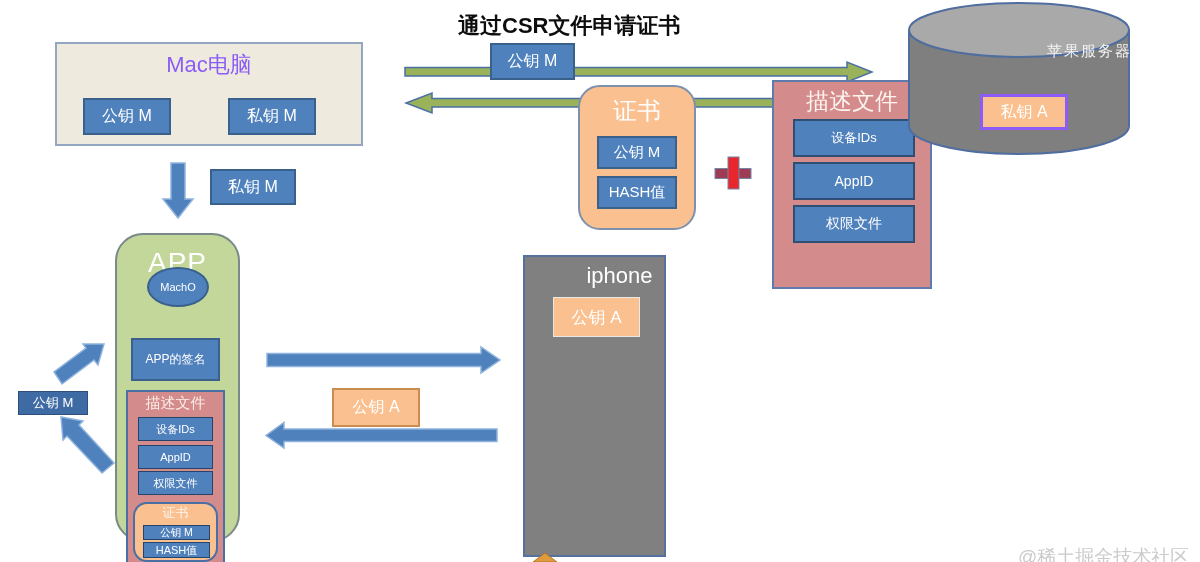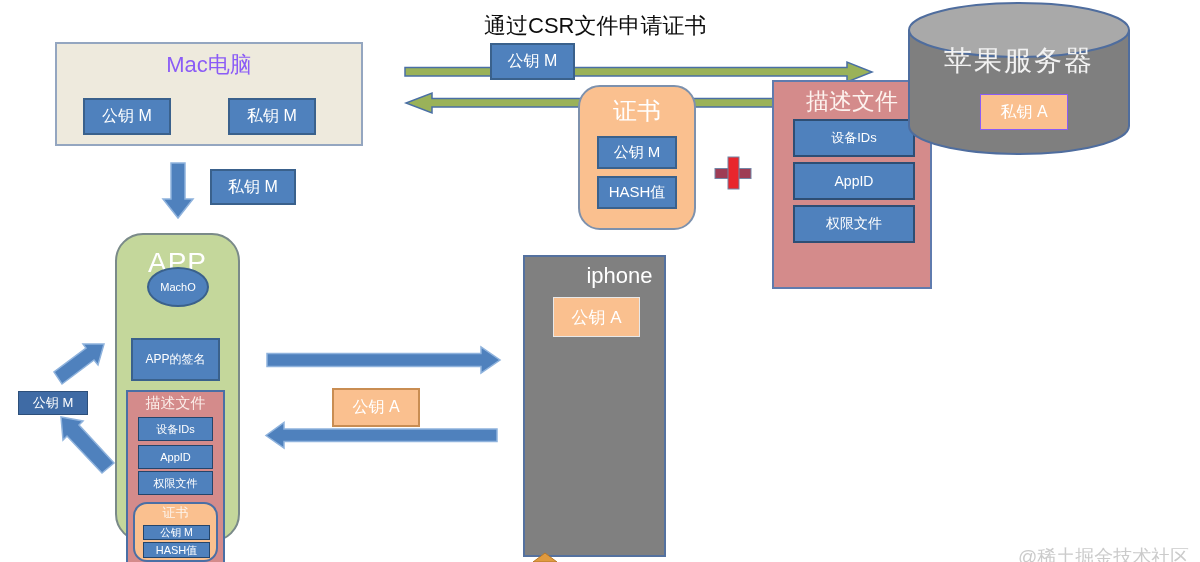--- a/index.html
+++ b/index.html
@@ -12,34 +12,34 @@
 
   .bluebox { position:absolute; display:flex; align-items:center; justify-content:center;
              background:#4f81bd; border:2px solid #3a618c; color:#fff; z-index:2; }
   .orangebox { position:absolute; display:flex; align-items:center; justify-content:center;
                background:#fac08f; color:#fff; z-index:2; }
 
   .mac-box { left:55px; top:42px; width:308px; height:104px; background:#eeeadd;
              border:2px solid #94a6c0; }
   .mac-title { position:absolute; top:6px; width:100%; text-align:center; font-size:22px; color:#8b5cf6; }
 
-  .csr-label { left:484px; top:11px; font-size:22px; color:#0d0d0d; font-weight:400; white-space:nowrap; }
+  .csr-label { left:458px; top:11px; font-size:22px; color:#0d0d0d; font-weight:700; white-space:nowrap; }
 
   .cert-panel { left:578px; top:85px; width:118px; height:145px; background:#fac08f;
                 border:2px solid #7d91ad; border-radius:22px; }
   .cert-title { position:absolute; top:8px; width:100%; text-align:center; font-size:24px; color:#fff; }
 
   .profile-panel { left:772px; top:80px; width:160px; height:209px; background:#d48b8b;
                    border:2px solid #5f7bae; }
   .profile-title { position:absolute; top:4px; width:100%; text-align:center; font-size:23px; color:#fdf3ef; }
   .profile-item { background:#4f81bd; border:2px solid #2e4e74; color:#fff; position:absolute;
                   display:flex; align-items:center; justify-content:center; }
 
   .server-wrap { left:906px; top:0px; width:226px; height:158px; }
-  .server-title { position:absolute; top:42px; width:100%; text-align:center; font-size:28px; color:#f2f2f2; letter-spacing:2px; }
+  .server-title { position:absolute; top:42px; width:100%; text-align:right; font-size:15px; color:#f2f2f2; letter-spacing:2px; }
 
   .app-panel { left:115px; top:233px; width:125px; height:309px; background:#c4d79b;
                border:2px solid #7a8a89; border-radius:28px; }
   .app-title { position:absolute; top:12px; width:100%; text-align:center; font-size:28px; color:#fff; letter-spacing:1px; }
   .macho { left:30px; top:32px; width:62px; height:40px; border-radius:50%; font-size:11px; }
   .app-sign { left:14px; top:103px; width:89px; height:43px; font-size:12px; }
 
   .app-profile { position:absolute; left:9px; top:155px; width:99px; height:174px; background:#d48b8b;
                  border:2px solid #4a6fa5; z-index:3; }
   .app-profile-title { position:absolute; top:2px; width:100%; text-align:center; font-size:15px; color:#fbeeea; }
@@ -53,21 +53,21 @@
                    color:#fff; display:flex; align-items:center; justify-content:center; }
 
   .pk-m-left { left:18px; top:391px; width:70px; height:24px; font-size:13px; background:#3f6ba5; border:1px solid #2d4f7a; }
 
   .pk-a-mid { left:332px; top:388px; width:88px; height:39px; font-size:16px; border:2px solid #c98d52; }
 
   .iphone-panel { left:523px; top:255px; width:143px; height:302px; background:#808080; border:2px solid #54719f; }
   .iphone-title { position:absolute; top:6px; width:100%; text-align:center; font-size:22px; color:#fff;margin-left:25px; }
   .iphone-key { left:28px; top:40px; width:87px; height:40px; font-size:17px; border:1px solid #e8e8e8; }
 
-  .server-key { left:74px; top:94px; width:88px; height:36px; font-size:16px; border:1px solid #8b5cf6; }
+  .server-key { left:74px; top:94px; width:88px; height:36px; font-size:16px; border:3px solid #8b5cf6; }
 
   .watermark { left:1018px; top:521px; font-size:19px; color:#cbcbcb; white-space:nowrap;margin-top:23px; }
 </style>
 </head>
 <body>
 
 <div class="canvas">
 
   <svg class="arrow-layer" width="1200" height="562" viewBox="0 0 1200 562">
 

